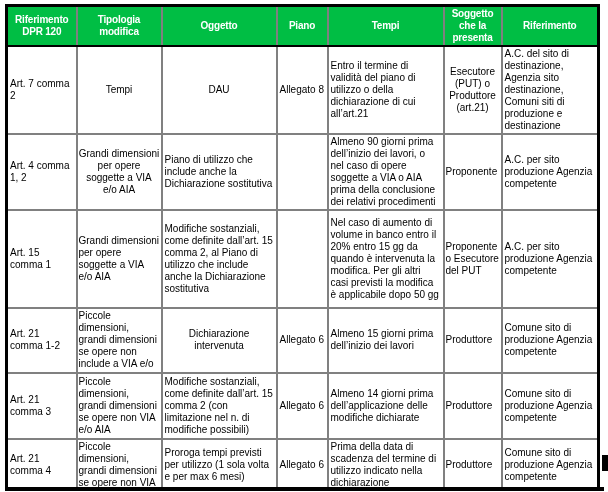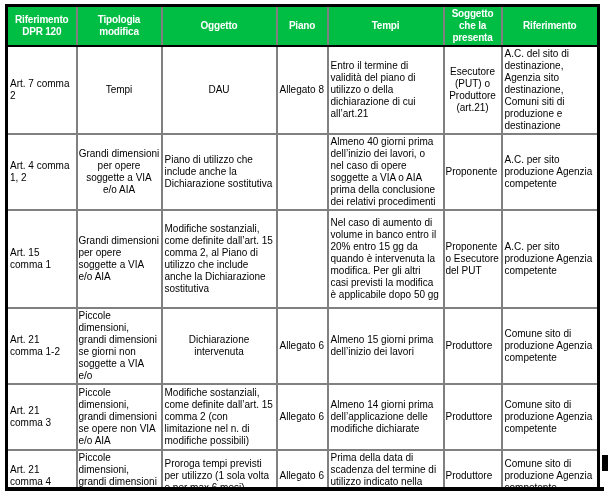--- a/index.html
+++ b/index.html
@@ -100,36 +100,36 @@
         <td>Allegato 8</td>
         <td>Entro il termine di validità del piano di utilizzo o della dichiarazione di cui all’art.21</td>
         <td class="ac">Esecutore (PUT) o Produttore (art.21)</td>
         <td>A.C. del sito di destinazione, Agenzia sito destinazione, Comuni siti di produzione e destinazione</td>
       </tr>
       <tr class="r2">
         <td>Art. 4 comma 1, 2</td>
         <td class="ac">Grandi dimensioni per opere soggette a VIA e/o AIA</td>
         <td>Piano di utilizzo che include anche la Dichiarazione sostitutiva</td>
         <td></td>
-        <td>Almeno 40 giorni prima dell’inizio dei lavori, o nel caso di opere soggette a VIA o AIA prima della conclusione dei relativi procedimenti</td>
+        <td>Almeno 90 giorni prima dell’inizio dei lavori, o nel caso di opere soggette a VIA o AIA prima della conclusione dei relativi procedimenti</td>
         <td>Proponente</td>
         <td>A.C. per sito produzione Agenzia competente</td>
       </tr>
       <tr class="r3">
         <td>Art. 15 comma 1</td>
         <td>Grandi dimensioni per opere soggette a VIA e/o AIA</td>
         <td>Modifiche sostanziali, come definite dall’art. 15 comma 2, al Piano di utilizzo che include anche la Dichiarazione sostitutiva</td>
         <td></td>
         <td>Nel caso di aumento di volume in banco entro il 20% entro 15 gg da quando è intervenuta la modifica. Per gli altri casi previsti la modifica è applicabile dopo 50 gg</td>
         <td>Proponente o Esecutore del PUT</td>
         <td>A.C. per sito produzione Agenzia competente</td>
       </tr>
       <tr class="r4">
         <td>Art. 21 comma 1-2</td>
-        <td>Piccole dimensioni, grandi dimensioni se giorni non soggette a VIA e/o</td>
+        <td>Piccole dimensioni, grandi dimensioni se opere non include a VIA e/o</td>
         <td class="ac">Dichiarazione intervenuta</td>
         <td>Allegato 6</td>
         <td>Almeno 15 giorni prima dell’inizio dei lavori</td>
         <td>Produttore</td>
         <td>Comune sito di produzione Agenzia competente</td>
       </tr>
       <tr class="r5">
         <td>Art. 21 comma 3</td>
         <td>Piccole dimensioni, grandi dimensioni se opere non VIA e/o AIA</td>
         <td>Modifiche sostanziali, come definite dall’art. 15 comma 2 (con limitazione nel n. di modifiche possibili)</td>

